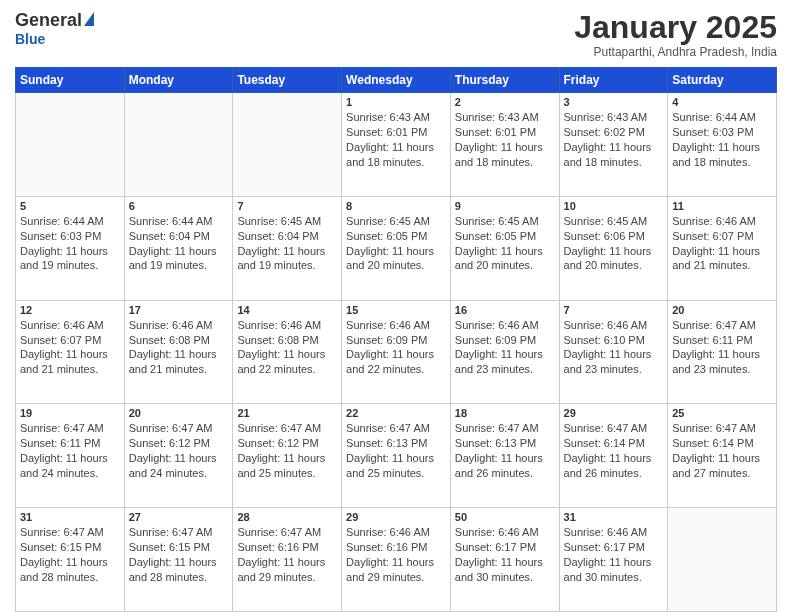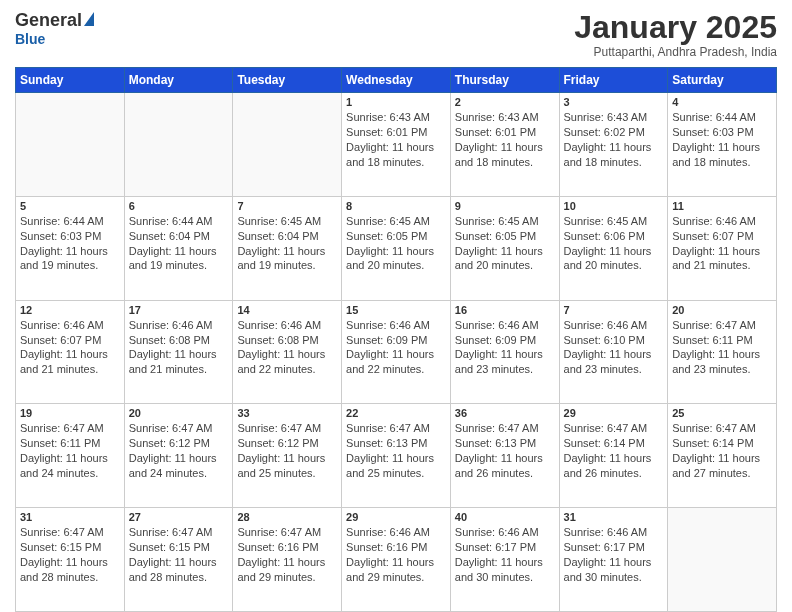--- a/index.html
+++ b/index.html
@@ -258,33 +258,33 @@
 Sunset: 6:11 PM
 Daylight: 11 hours and 24 minutes.</div>
           </td>
           <td>
             <div class="day-num">20</div>
             <div class="day-info" style="white-space: pre-line;">Sunrise: 6:47 AM
 Sunset: 6:12 PM
 Daylight: 11 hours and 24 minutes.</div>
           </td>
           <td>
-            <div class="day-num">33</div>
+            <div class="day-num">21</div>
             <div class="day-info" style="white-space: pre-line;">Sunrise: 6:47 AM
 Sunset: 6:12 PM
 Daylight: 11 hours and 25 minutes.</div>
           </td>
           <td>
             <div class="day-num">22</div>
             <div class="day-info" style="white-space: pre-line;">Sunrise: 6:47 AM
 Sunset: 6:13 PM
 Daylight: 11 hours and 25 minutes.</div>
           </td>
           <td>
-            <div class="day-num">36</div>
+            <div class="day-num">18</div>
             <div class="day-info" style="white-space: pre-line;">Sunrise: 6:47 AM
 Sunset: 6:13 PM
 Daylight: 11 hours and 26 minutes.</div>
           </td>
           <td>
             <div class="day-num">29</div>
             <div class="day-info" style="white-space: pre-line;">Sunrise: 6:47 AM
 Sunset: 6:14 PM
 Daylight: 11 hours and 26 minutes.</div>
           </td>
@@ -314,21 +314,21 @@
 Sunset: 6:16 PM
 Daylight: 11 hours and 29 minutes.</div>
           </td>
           <td>
             <div class="day-num">29</div>
             <div class="day-info" style="white-space: pre-line;">Sunrise: 6:46 AM
 Sunset: 6:16 PM
 Daylight: 11 hours and 29 minutes.</div>
           </td>
           <td>
-            <div class="day-num">40</div>
+            <div class="day-num">50</div>
             <div class="day-info" style="white-space: pre-line;">Sunrise: 6:46 AM
 Sunset: 6:17 PM
 Daylight: 11 hours and 30 minutes.</div>
           </td>
           <td>
             <div class="day-num">31</div>
             <div class="day-info" style="white-space: pre-line;">Sunrise: 6:46 AM
 Sunset: 6:17 PM
 Daylight: 11 hours and 30 minutes.</div>
           </td>

